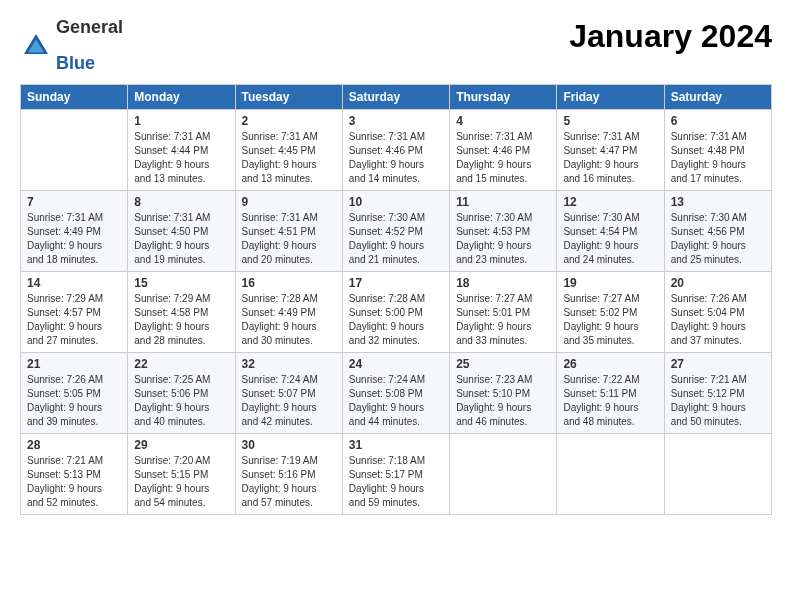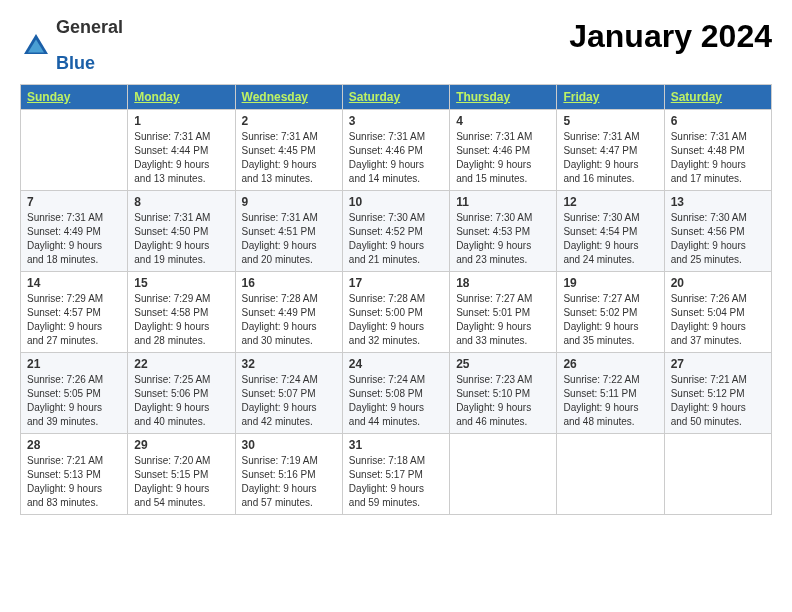--- a/index.html
+++ b/index.html
@@ -58,27 +58,26 @@
     .location {
       font-size: 14px;
       color: #555;
     }
     .calendar {
       width: 100%;
       border-collapse: collapse;
     }
     .calendar th {
       background-color: #2a6db5;
-      color: #bef264;
+      color: #ffffff;
       font-size: 12px;
       font-weight: bold;
       padding: 5px 6px;
       text-align: left;
       border: 1px solid #ccc;
-      text-decoration: underline;
     }
     .calendar td {
       vertical-align: top;
       border: 1px solid #ccc;
       padding: 4px 6px;
       font-size: 10px;
       color: #333;
       width: calc(100% / 7);
       min-height: 72px;
     }
@@ -124,21 +123,21 @@
     <div class="title-block">
       <div class="month-title">January 2024</div>
     </div>
   </div>
 
   <table class="calendar">
     <thead>
       <tr>
         <th>Sunday</th>
         <th>Monday</th>
-        <th>Wednesday</th>
+        <th>Tuesday</th>
         <th>Saturday</th>
         <th>Thursday</th>
         <th>Friday</th>
         <th>Saturday</th>
       </tr>
     </thead>
     <tbody id="calendar-body">
     <tr>
           <td class="empty-cell"></td>
           <td>
@@ -363,21 +362,21 @@
             <span>Daylight: 9 hours and 50 minutes.</span>
           </div>
         </td>
         </tr>
         <tr>
           <td>
           <span class="day-number">28</span>
           <div class="day-detail">
             <span>Sunrise: 7:21 AM</span><br>
             <span>Sunset: 5:13 PM</span><br>
-            <span>Daylight: 9 hours and 83 minutes.</span>
+            <span>Daylight: 9 hours and 52 minutes.</span>
           </div>
         </td>
           <td>
           <span class="day-number">29</span>
           <div class="day-detail">
             <span>Sunrise: 7:20 AM</span><br>
             <span>Sunset: 5:15 PM</span><br>
             <span>Daylight: 9 hours and 54 minutes.</span>
           </div>
         </td>

